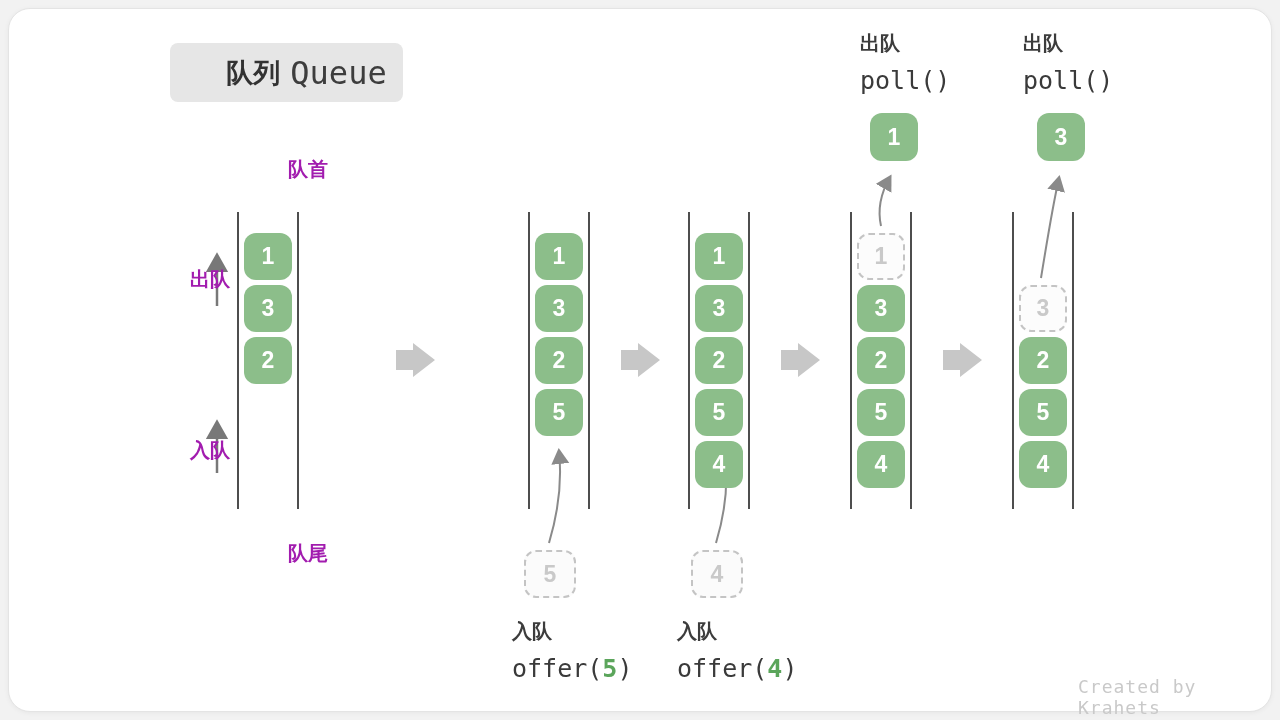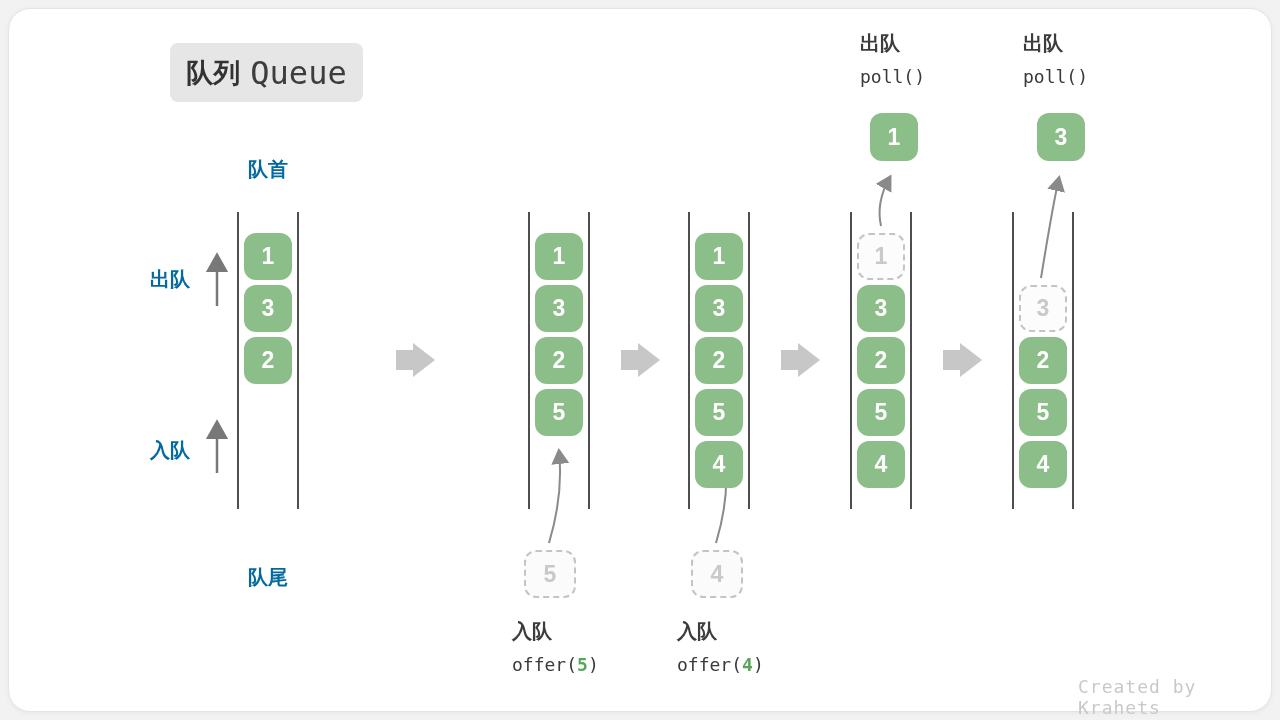--- a/index.html
+++ b/index.html
@@ -6,33 +6,33 @@
   body{
     width:1280px;height:720px;position:relative;overflow:hidden;
     background:#f2f2f2;
     font-family:"Liberation Sans",sans-serif;
   }
   .canvas{
     position:absolute;left:8px;top:8px;width:1262px;height:702px;
     background:#ffffff;border:1px solid #e4e4e4;border-radius:22px;
     box-shadow:0 1px 5px rgba(0,0,0,.05);
   }
-  .abs{position:absolute;}
+  .abs{position:absolute;padding-left:40px;}
   .overlay{position:absolute;left:0;top:0;pointer-events:none;}
 
   .title-box{
     left:170px;top:43px;width:193px;height:59px;background:#e6e6e6;border-radius:8px;
     display:flex;align-items:center;justify-content:center;gap:10px;
   }
   .title-zh{font-size:27px;font-weight:bold;color:#323232;}
   .title-en{font-family:"DejaVu Sans Mono",monospace;font-size:32px;color:#3d3d3d;}
 
-  .lbl{font-size:20px;font-weight:bold;color:#0369a1;white-space:nowrap;}
+  .lbl{font-size:20px;font-weight:bold;color:#a21caf;white-space:nowrap;}
   .front-lbl{left:238px;top:156px;width:60px;text-align:center;}
-  .rear-lbl{left:238px;top:540px;width:60px;text-align:center;margin-top:24px;}
+  .rear-lbl{left:238px;top:540px;width:60px;text-align:center;}
   .side-deq{left:150px;top:266px;}
   .side-enq{left:150px;top:437px;}
 
   .queue{
     position:absolute;top:212px;width:62px;height:297px;box-sizing:border-box;
     border-left:2px solid #4e4e4e;border-right:2px solid #4e4e4e;
   }
   .cell{
     position:absolute;left:5px;width:48px;height:47px;border-radius:12px;
     background:#8cbe8a;color:#ffffff;font-size:23px;font-weight:bold;
@@ -49,21 +49,21 @@
     font-size:23px;font-weight:bold;display:flex;align-items:center;justify-content:center;
   }
   .pop{
     position:absolute;width:48px;height:48px;border-radius:12px;background:#8cbe8a;
     color:#ffffff;font-size:23px;font-weight:bold;
     display:flex;align-items:center;justify-content:center;
   }
 
   .op{position:absolute;white-space:nowrap;}
   .op .action{font-size:20px;font-weight:bold;color:#3c3c3c;}
-  .op .code{font-family:"DejaVu Sans Mono",monospace;font-size:18px;color:#3a3a3a;margin-top:9px;}
+  .op .code{font-family:"DejaVu Sans Mono",monospace;font-size:25px;color:#3a3a3a;margin-top:9px;}
   .op .code .arg{color:#5ba55b;font-weight:bold;}
 
   .watermark{
     position:absolute;left:1078px;top:676px;
     font-family:"DejaVu Sans Mono",monospace;font-size:18px;color:#c9c9c9;letter-spacing:1px;
   }
 </style>
 </head>
 <body>
 

